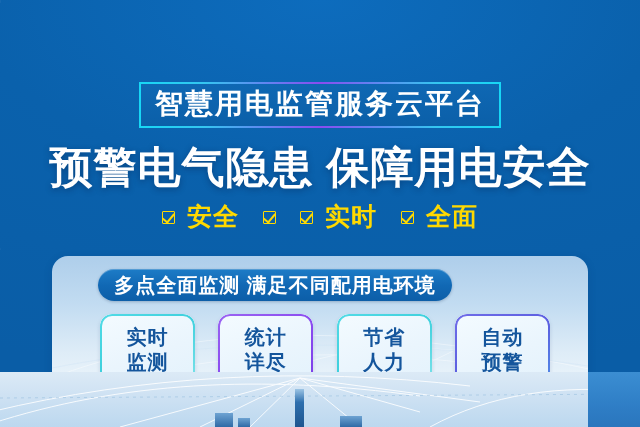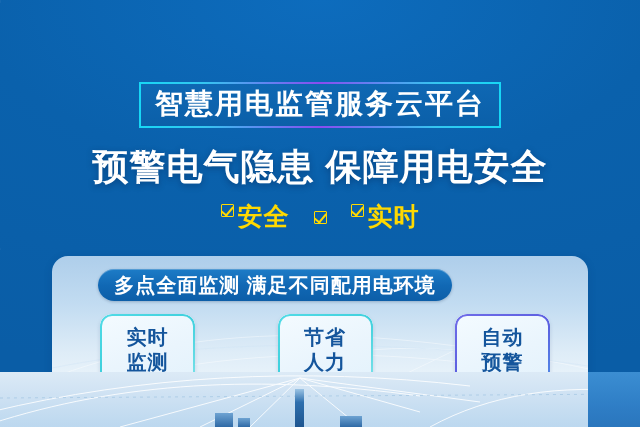--- a/index.html
+++ b/index.html
@@ -51,31 +51,31 @@
     position:relative;
     font-size:28px; line-height:34px; font-weight:700;
     color:#ffffff; letter-spacing:2px;
     white-space:nowrap;
   }
 
   
   .headline{
     position:absolute; top:140px; left:0; right:0;
     text-align:center;
-    font-size:36px; line-height:54px; font-weight:700;
+    font-size:43px; line-height:54px; font-weight:700;
     color:#ffffff; letter-spacing:1px; white-space:nowrap;
     text-shadow:0 2px 6px rgba(0,20,60,0.35);
   }
 
   
   .keys{
     position:absolute; top:202px; left:0; right:0;
     display:flex; justify-content:center; align-items:center; gap:24px;
   }
-  .key{ display:flex; gap:4px; }
+  .key{ display:flex; align-items:center; gap:12px; }
   .chk{
     width:13px; height:13px; flex:0 0 13px;
     border:1.6px solid #ffd900; border-radius:1px;
     position:relative; margin-top:2px;
   }
   .chk::after{
     content:"";
     position:absolute; left:2px; top:-1px;
     width:5px; height:10px;
     border-right:2.4px solid #ffd900; border-bottom:2.4px solid #ffd900;
@@ -186,20 +186,24 @@
       <span class="chk"></span>
       <span class="key-label">安全</span>
     </div>
     <div class="key">
       <span class="chk"></span>
     </div>
     <div class="key">
       <span class="chk"></span>
       <span class="key-label">实时</span>
     </div>
+    <div class="key">
+      <span class="chk"></span>
+      <span class="key-label">全面</span>
+    </div>
   </div>
 
   <div class="panel">
     <svg class="panel-net" viewBox="0 0 536 134" preserveAspectRatio="none">
       <g stroke="#ffffff" stroke-width="1" fill="none" opacity="0.75">
         <path d="M-20 130 C 120 70, 300 60, 560 118"></path>
         <path d="M-20 148 C 140 92, 330 80, 560 132"></path>
         <path d="M200 134 C 250 96, 330 86, 420 96"></path>
         <path d="M320 134 L 420 86"></path>
         <path d="M380 134 L 470 92"></path>
@@ -211,20 +215,24 @@
   </div>
 
   <div class="pill">
     <span class="pill-text">多点全面监测 满足不同配用电环境</span>
   </div>
 
   <div class="cards">
     <div class="card" style="--bd:linear-gradient(150deg,#52dbe6,#3fd0dd 45%,#7fe3ea)">
       <span class="card-line">实时</span>
       <span class="card-line">监测</span>
+    </div>
+    <div class="card" style="--bd:linear-gradient(150deg,#9a63f2,#8a4bf0 50%,#7b3ee8)">
+      <span class="card-line">统计</span>
+      <span class="card-line">详尽</span>
     </div>
     <div class="card" style="--bd:linear-gradient(150deg,#52dbe6,#3fd0dd 45%,#7fe3ea)">
       <span class="card-line">节省</span>
       <span class="card-line">人力</span>
     </div>
     <div class="card" style="--bd:linear-gradient(150deg,#6f6ce8,#5b5fe0 50%,#4f8de6)">
       <span class="card-line">自动</span>
       <span class="card-line">预警</span>
     </div>
   </div>

